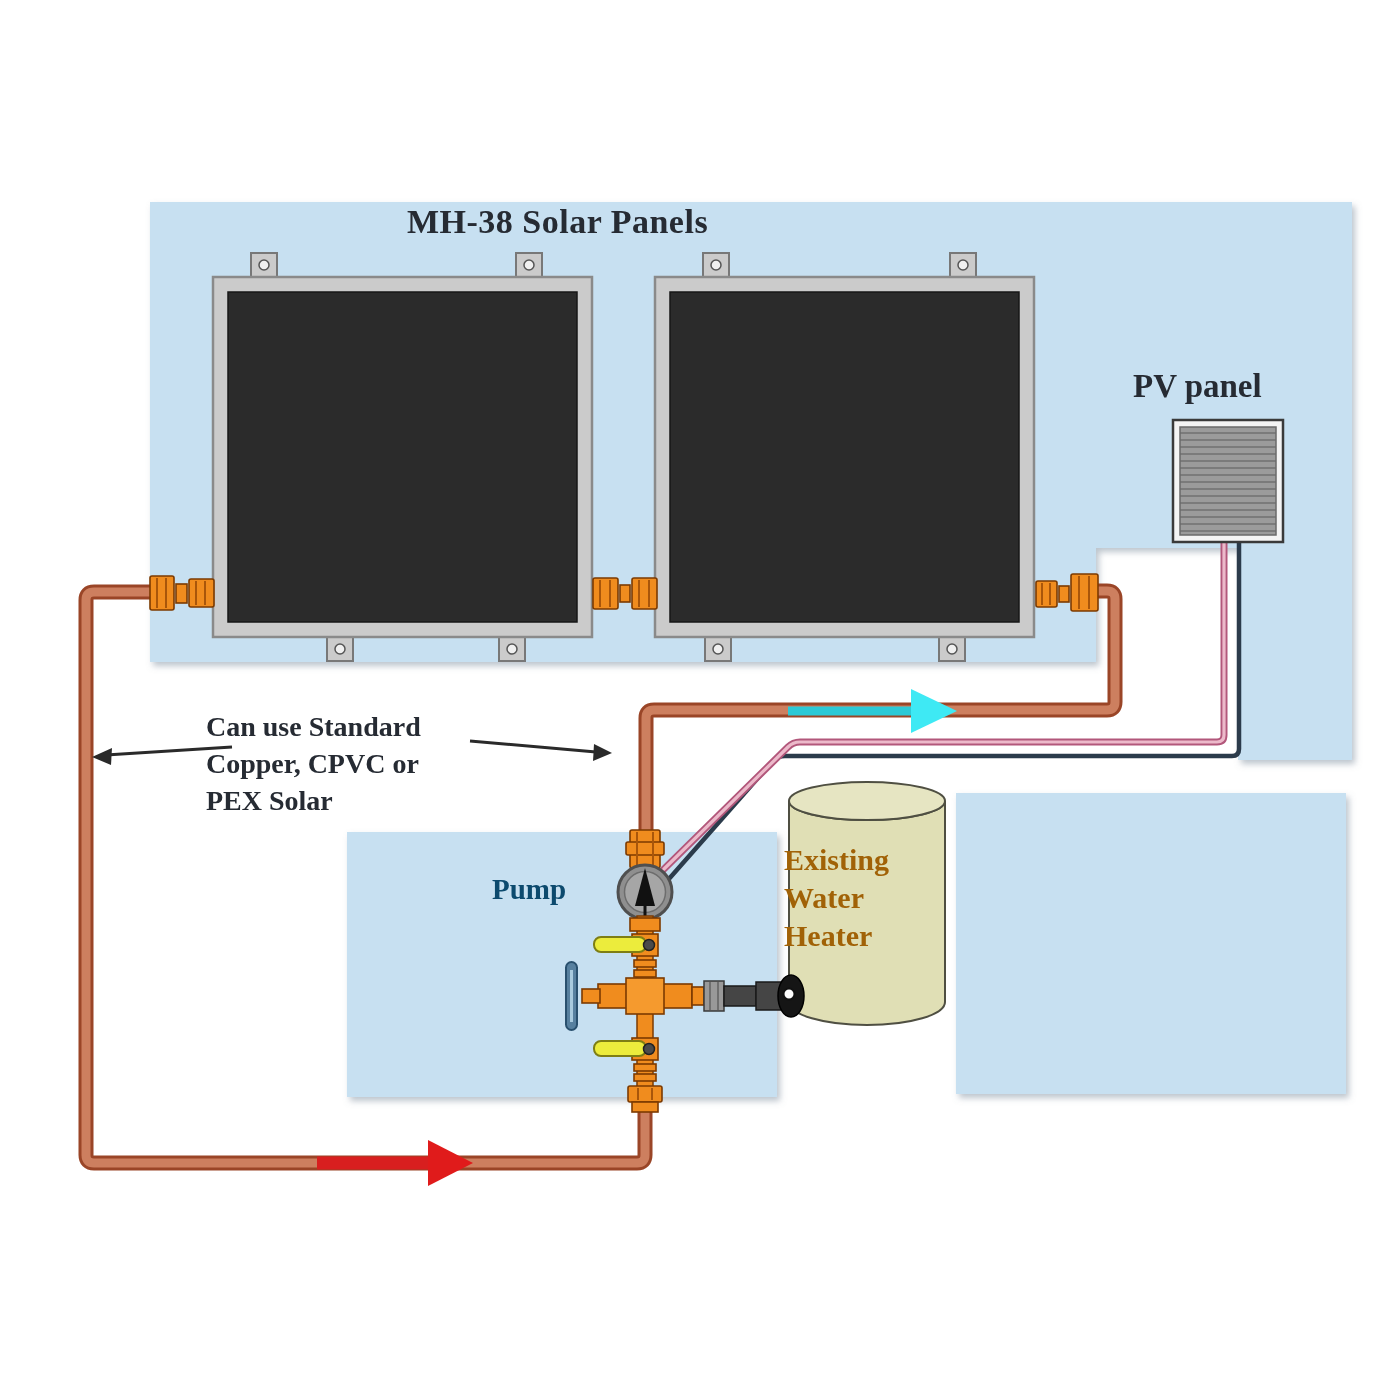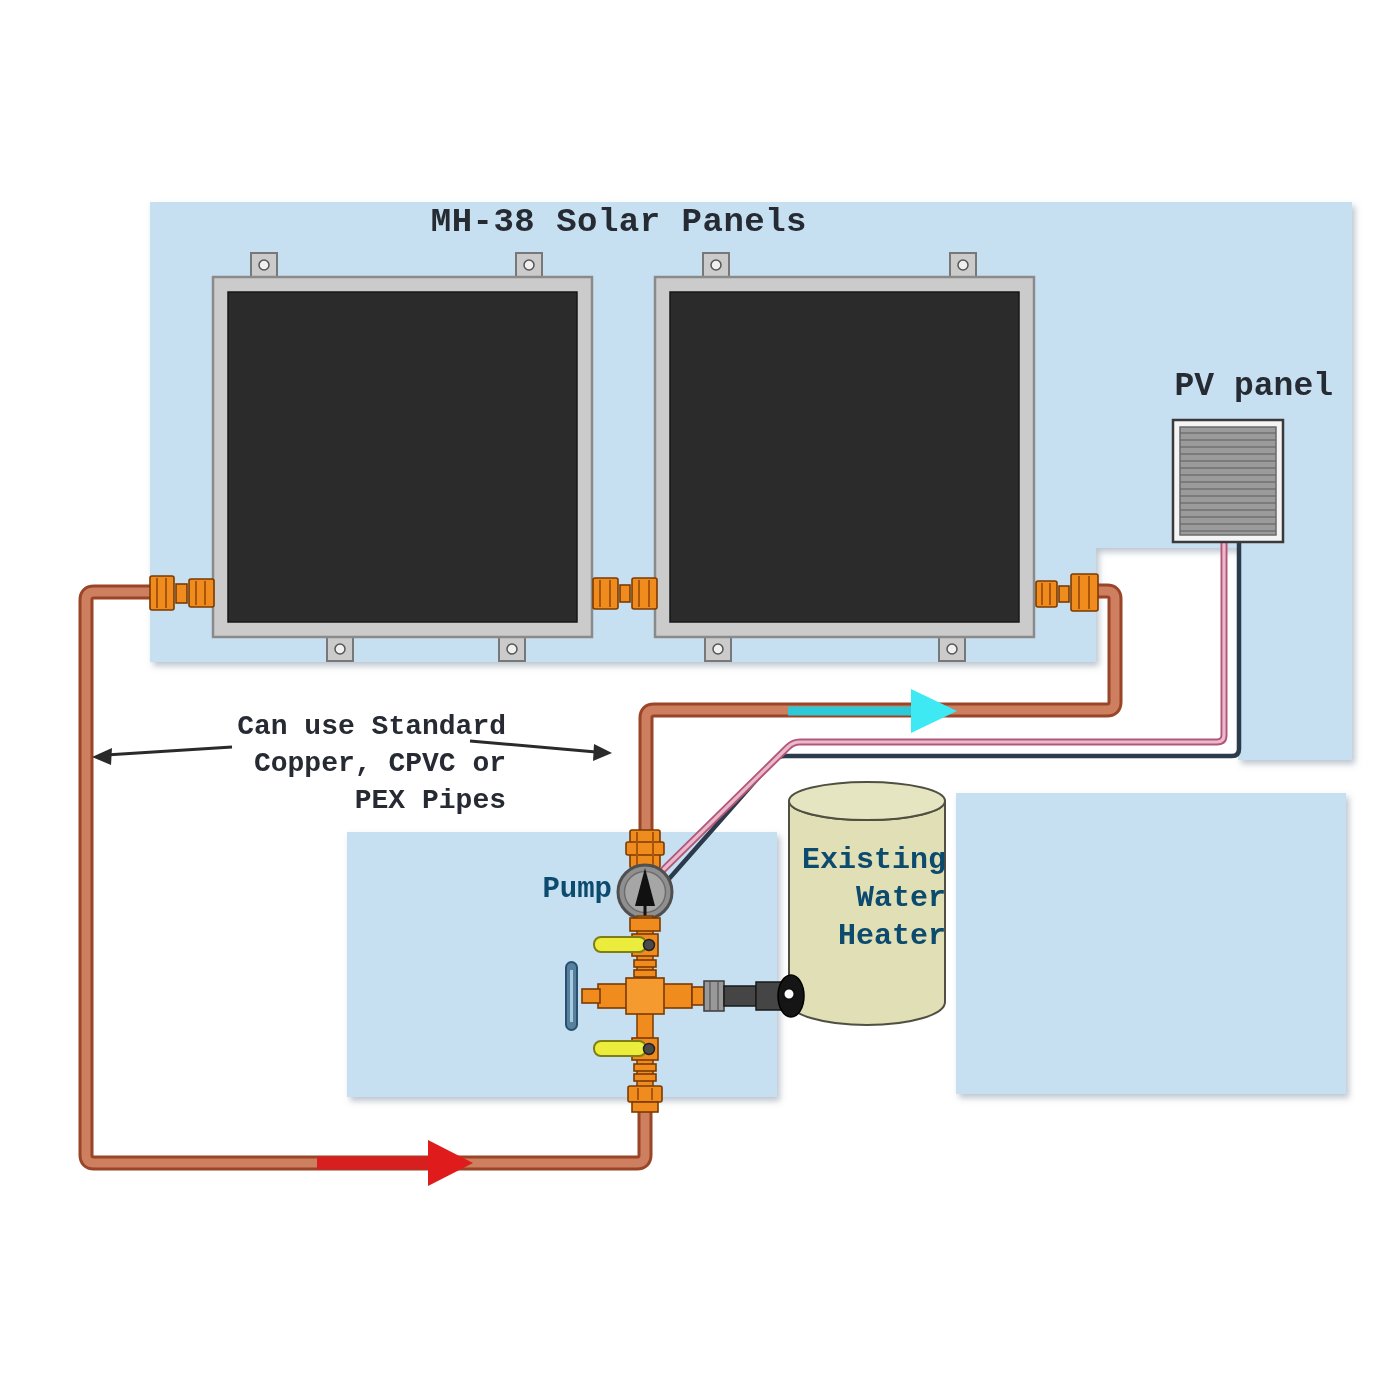--- a/index.html
+++ b/index.html
@@ -1,26 +1,26 @@
 <!DOCTYPE html>
 <html><head>
 <meta charset="utf-8">
 <style>
   html,body{margin:0;padding:0;background:#ffffff;}
   .stage{position:relative;width:1400px;height:1400px;background:#ffffff;overflow:hidden;
          font-family:"Liberation Sans",sans-serif;}
   .stage svg{position:absolute;left:0;top:0;z-index:1;}
-  .label{position:absolute;z-index:3;white-space:pre-line;text-align:right;
-         font-family:Liberation Mono, monospace;color:#262b33;}
+  .label{position:absolute;z-index:3;white-space:pre-line;text-align:left;
+         font-family:Liberation Serif, serif;color:#262b33;}
   .t-title{left:407px;top:203px;width:400px;font-size:34px;font-weight:700;letter-spacing:.5px;}
   .t-pv{left:1133px;top:368px;width:200px;font-size:33px;font-weight:700;}
   .t-note{left:206px;top:708px;width:300px;font-size:28px;font-weight:700;line-height:37px;}
   .t-pump{left:492px;top:873px;width:120px;font-size:29px;font-weight:700;color:#0c4a6e;}
   .t-bf{left:337px;top:966px;width:200px;font-size:25px;font-weight:700;line-height:31px;color:#26436b;}
-  .t-wh{left:784px;top:841px;width:162px;font-size:30px;font-weight:700;line-height:38px;color:#0c4a6e;}
+  .t-wh{left:784px;top:841px;width:162px;font-size:30px;font-weight:700;line-height:38px;color:#a16207;}
   .kit-box{position:absolute;z-index:2;left:956px;top:810px;width:380px;height:280px;
            border:5px dashed #c04b55;box-sizing:border-box;display:flex;align-items:center;justify-content:center;}
   .t-kit{position:static;width:100%;font-size:30px;font-weight:400;line-height:41px;color:#28313f;}
   .nut{fill:#f08c1e;stroke:#7c3a00;stroke-width:1.6px;}
   .ridge{stroke:#a9560a;stroke-width:2px;}
   .frame{fill:#cbcbcb;stroke:#8a8a8a;stroke-width:2.5px;}
   .absorber{fill:#2b2b2b;stroke:#171717;stroke-width:1.5px;}
   .tab{fill:#cbcbcb;stroke:#787878;stroke-width:2px;}
   .tabhole{fill:#f0f0f0;stroke:#555;stroke-width:1.5px;}
   .darkpipe{fill:#454545;stroke:#1a1a1a;stroke-width:1.5px;}
@@ -207,19 +207,19 @@
           <line class="ridge" x1="652" y1="1088" x2="652" y2="1100"></line>
     </g>
   </g>
 </svg>
 
 
 <div class="label t-title">MH-38 Solar Panels</div>
 <div class="label t-pv">PV panel</div>
 <div class="label t-note">Can use Standard
 Copper, CPVC or
-PEX Pipes</div>
+PEX Solar</div>
 <div class="label t-pump">Pump</div>
 <div class="label t-wh">Existing
 Water
 Heater</div>
 
 </div>
 
 </body></html>

